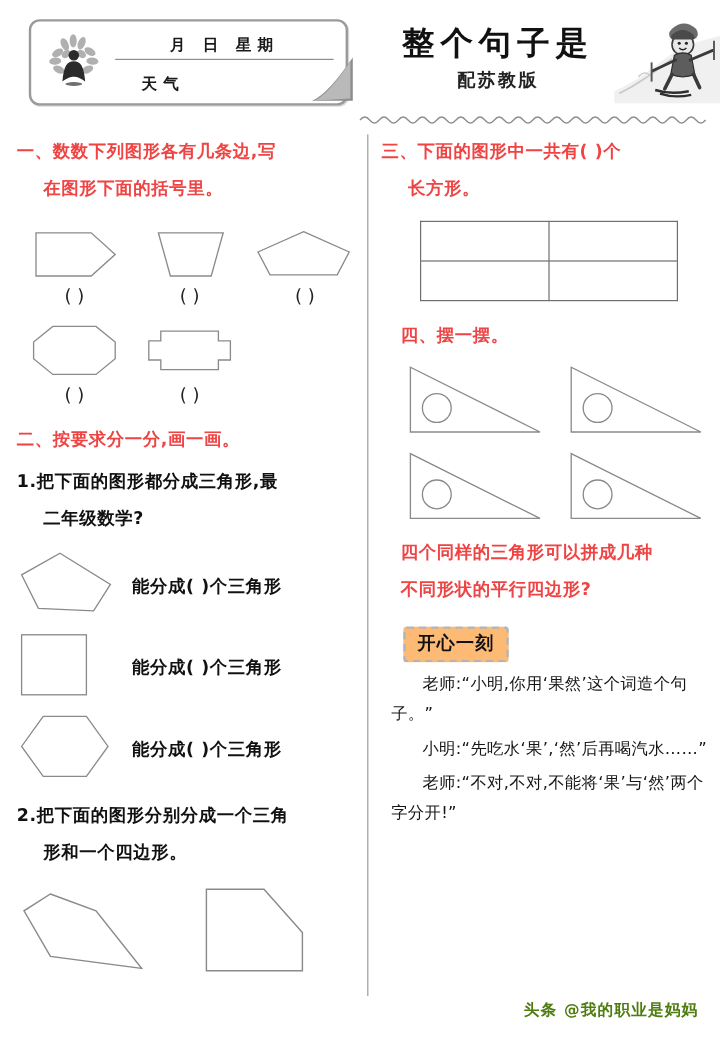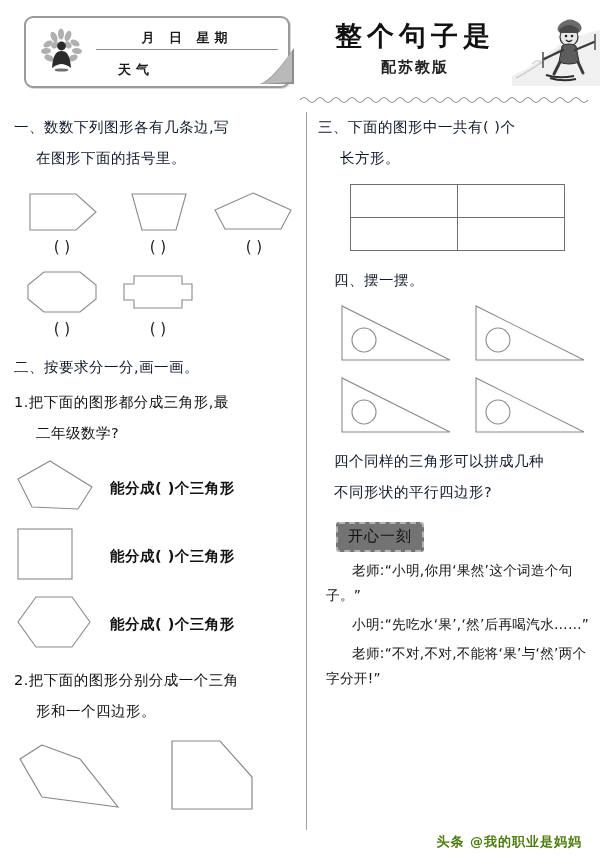--- a/index.html
+++ b/index.html
@@ -48,26 +48,26 @@
   }
   .ski{position:absolute;left:212px;top:2px;width:88px;height:78px;}
   .wave{position:absolute;left:300px;top:88px;width:292px;height:8px;}
 
   
   .divider{position:absolute;left:306px;top:112px;width:1px;height:718px;background:#9c9c9c;}
   .colL{position:absolute;left:14px;top:112px;width:288px;}
   .colR{position:absolute;left:318px;top:112px;width:278px;}
 
   .qhead{
-    font-size:14.5px;font-weight:normal;line-height:31px;color:#0f172a;
+    font-size:14.5px;font-weight:bold;line-height:31px;color:#ef4444;
     letter-spacing:0.5px;
   }
   .qhead .ind{display:block;padding-left:22px;}
   .qsub{
-    font-size:14.5px;font-weight:normal;line-height:31px;color:#111;
+    font-size:14.5px;font-weight:bold;line-height:31px;color:#111;
     letter-spacing:0.5px;
   }
   .qsub .ind{display:block;padding-left:22px;}
 
   .paren-row{display:flex;font-size:15px;color:#222;line-height:18px;}
   .paren{text-align:center;}
 
   .shape-row{display:flex;align-items:flex-end;}
   svg{overflow:visible;}
   .sh{fill:none;stroke:#8a8a8a;stroke-width:1.1;}
@@ -79,22 +79,22 @@
   
   .grid-tbl{border-collapse:collapse;margin:10px 0 0 32px;}
   .grid-tbl td{width:104px;height:30px;border:1.2px solid #6f6f6f;}
 
   .tri-grid{display:flex;flex-wrap:wrap;width:268px;margin-top:4px;}
   .tri-cell{width:134px;height:72px;}
 
   .joke-box{margin-top:14px;position:relative;}
   .joke-tag{
     display:inline-block;border:2px dashed #b4b4b4;border-radius:3px;
-    padding:3px 10px 4px;font-size:15px;font-weight:normal;letter-spacing:1px;
-    color:#111;background:#737373;margin-left:18px;
+    padding:3px 10px 4px;font-size:15px;font-weight:bold;letter-spacing:1px;
+    color:#111;background:#fdba74;margin-left:18px;
   }
   .joke-p{
     font-size:13.6px;line-height:25px;color:#151515;margin:4px 0 0 0;
     text-indent:26px;letter-spacing:0.3px;
   }
   .joke-body{margin-top:6px;padding:0 6px 0 8px;}
 
   .watermark{
     position:absolute;right:18px;bottom:14px;
     font-size:13px;color:#4d7c0f;letter-spacing:1px;

